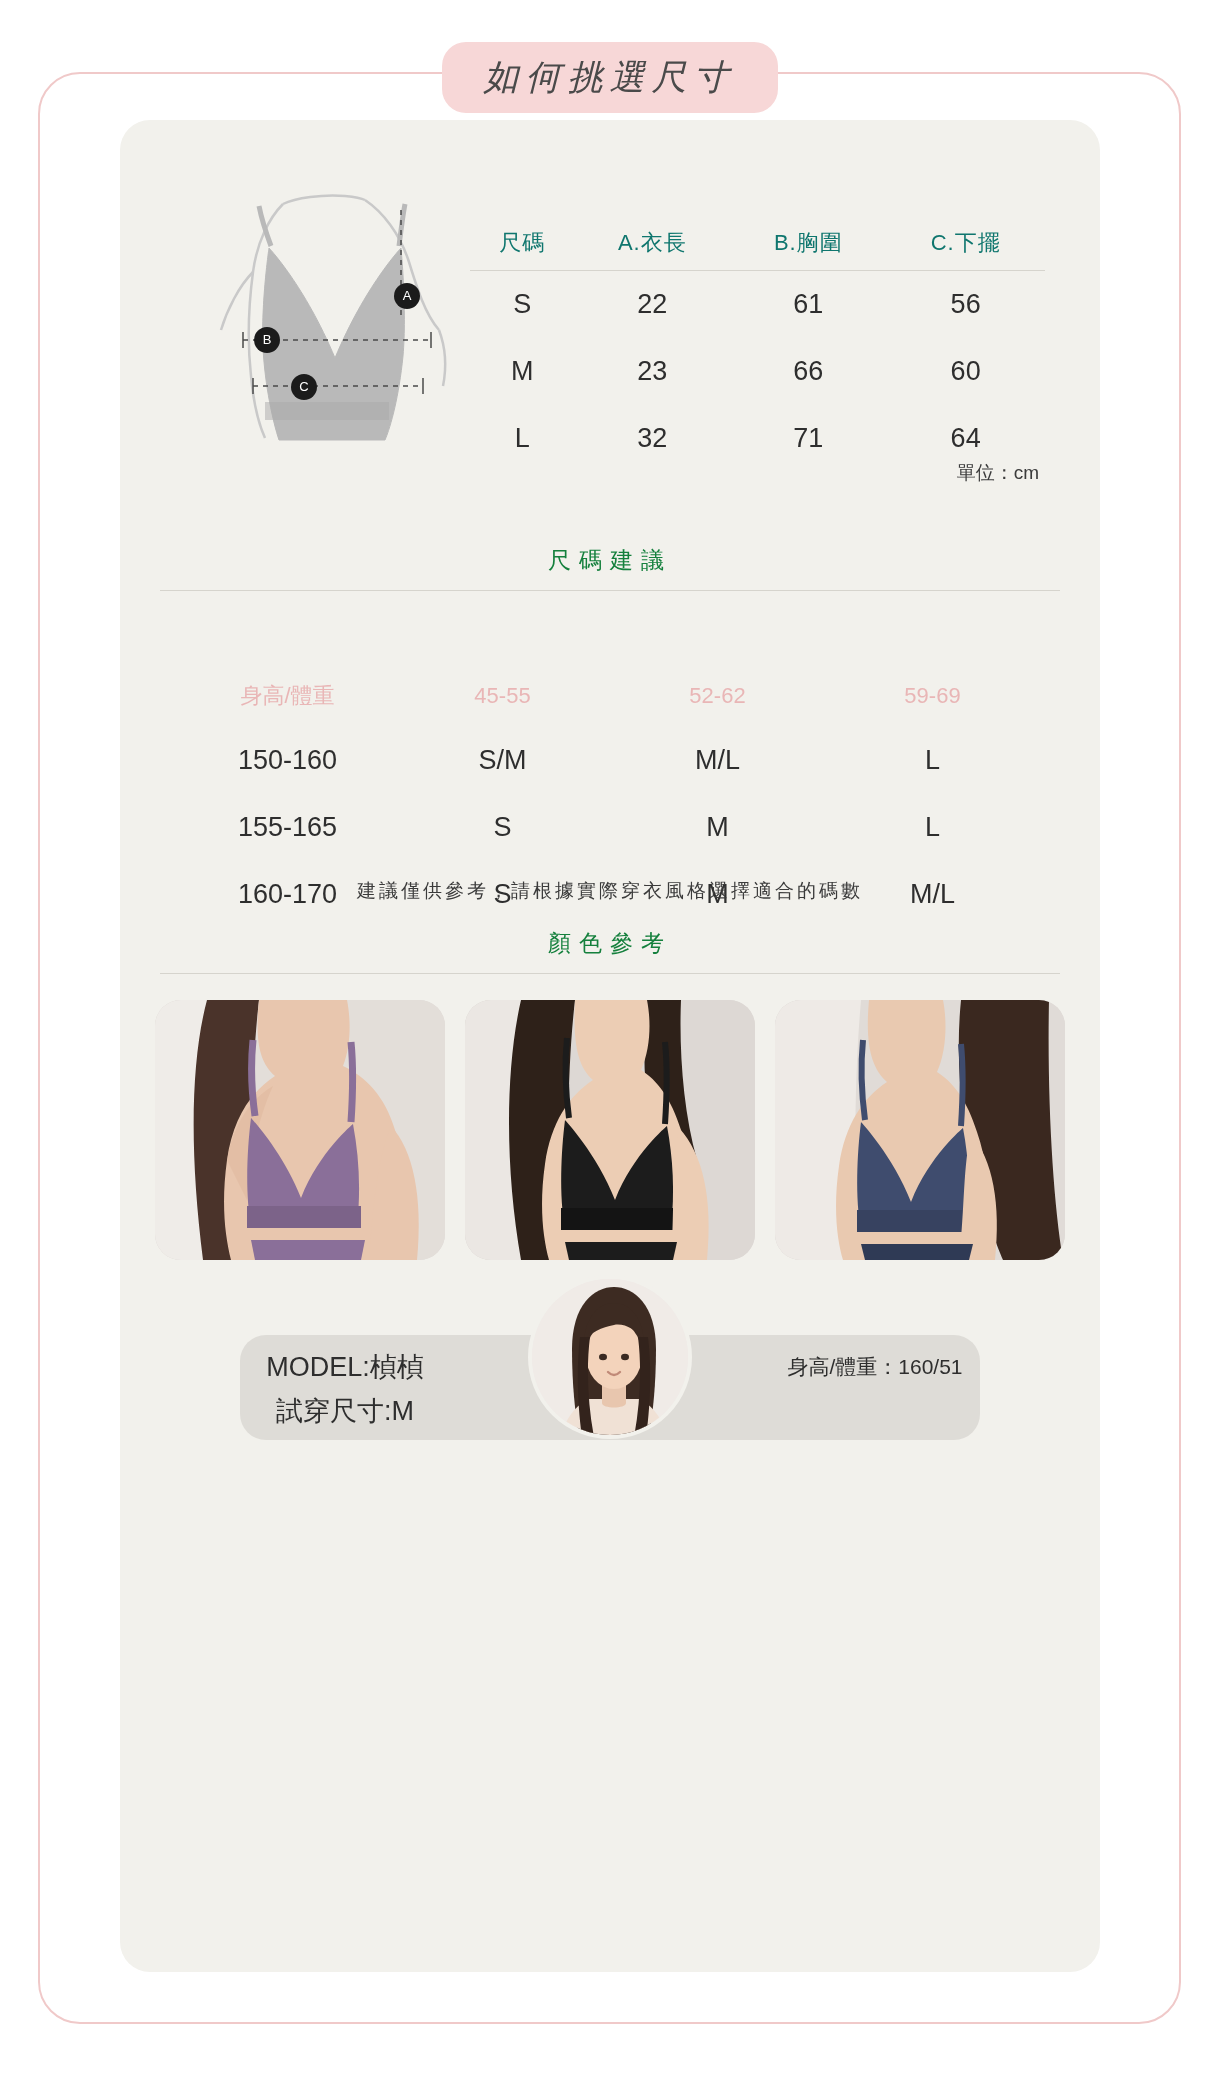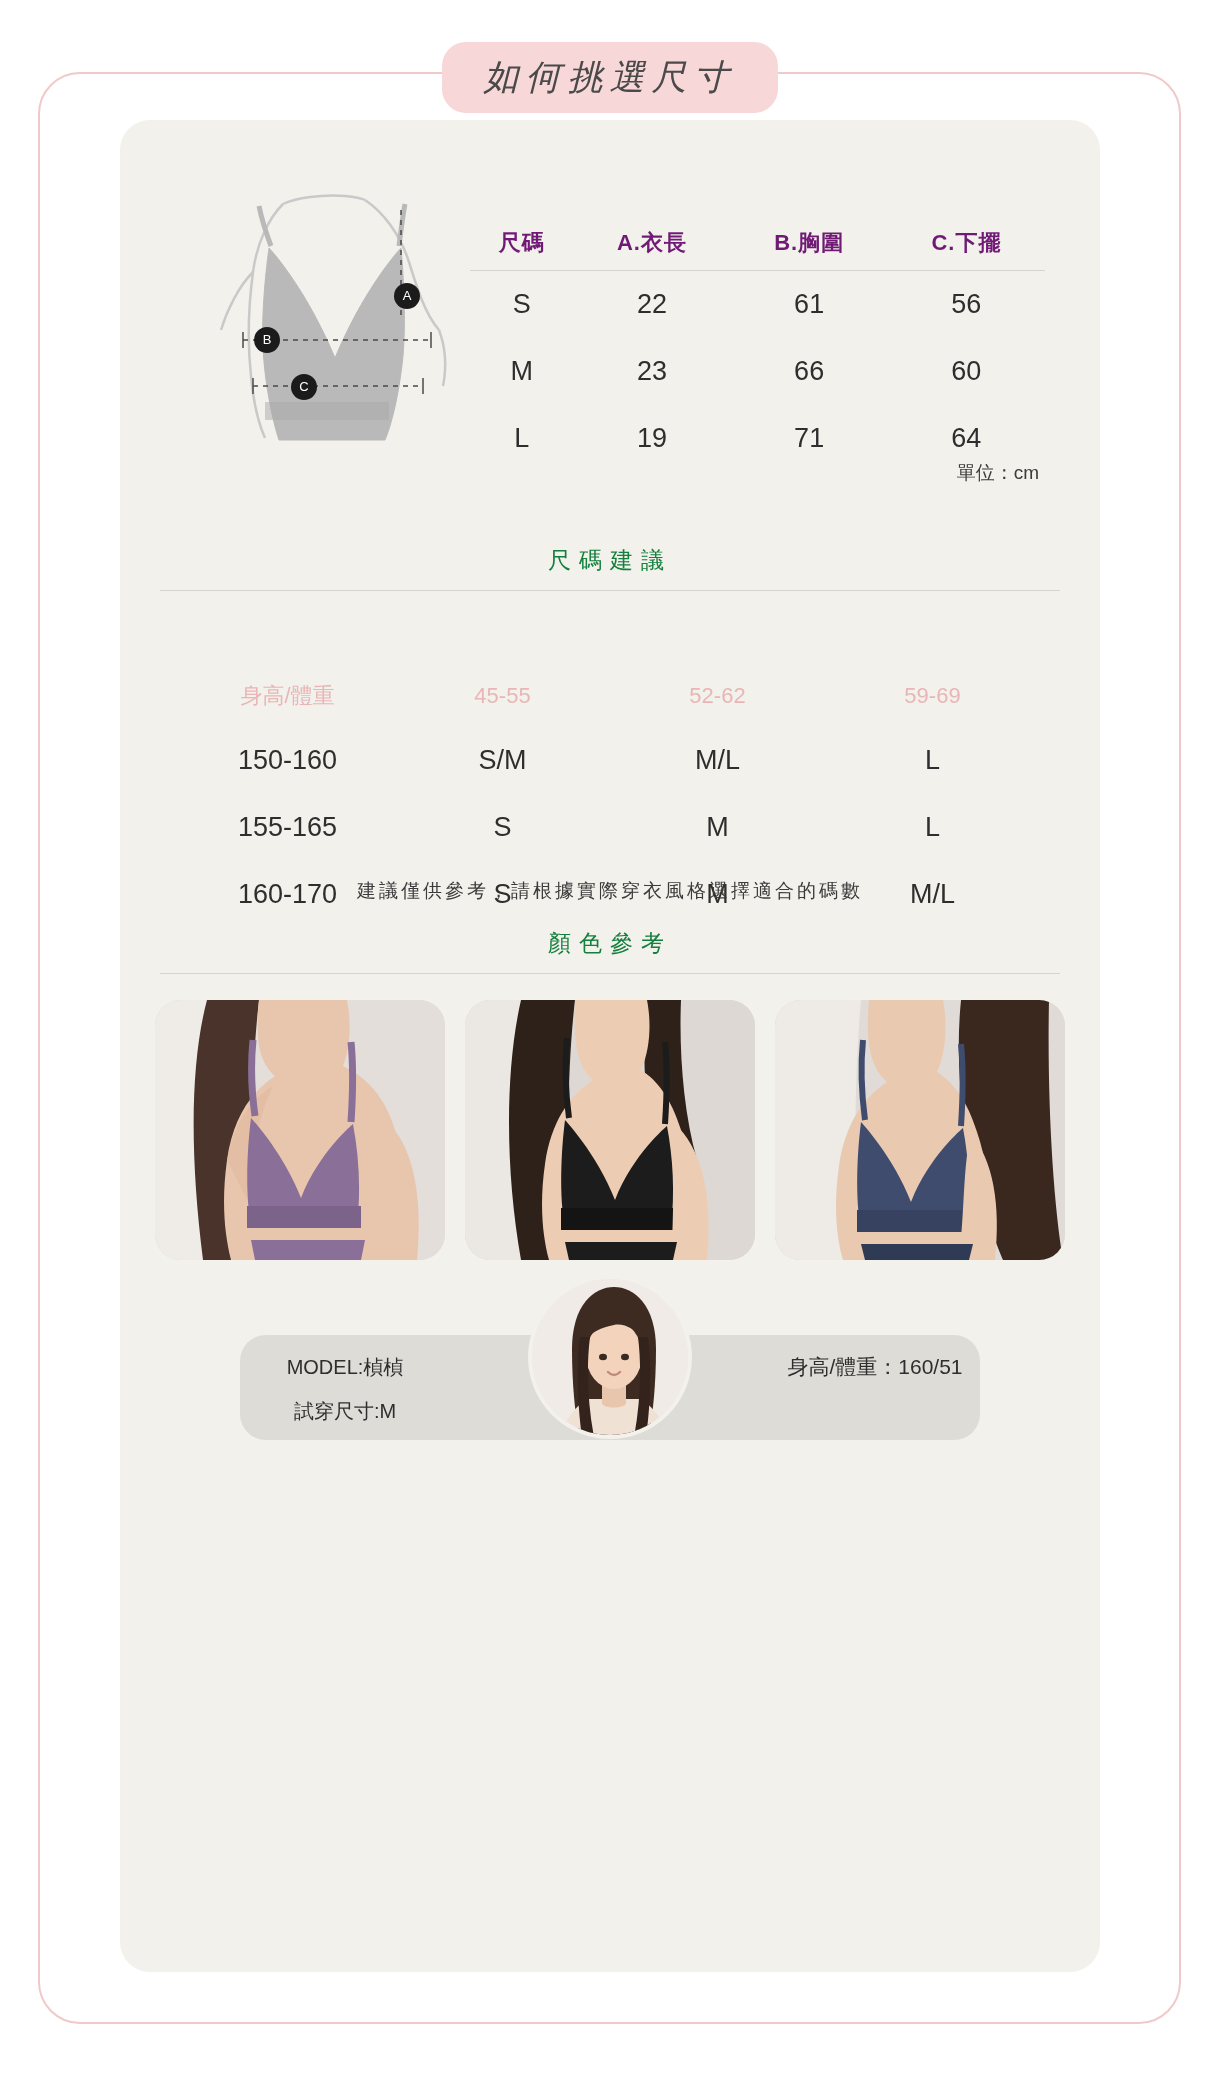--- a/index.html
+++ b/index.html
@@ -81,22 +81,22 @@
   
   .size-table {
     position: absolute;
     left: 350px;
     top: 100px;
     width: 575px;
     border-collapse: collapse;
   }
   .size-table th {
     font-size: 22px;
-    font-weight: bold;
-    color: #701a75;
+    font-weight: normal;
+    color: #0f766e;
     padding: 8px 0 12px 0;
     text-align: center;
     letter-spacing: 1px;
   }
   .size-table tbody tr td {
     font-size: 27px;
     text-align: center;
     padding: 18px 0;
     color: #2e2e2e;
   }
@@ -194,21 +194,21 @@
     height: 105px;
     background: #dedcd7;
     border-radius: 26px;
   }
   .model-left {
     position: absolute;
     left: 90px;
     top: 1225px;
     width: 270px;
     text-align: center;
-    font-size: 20px;
+    font-size: 27px;
     color: #2e2e2e;
     line-height: 44px;
   }
   .model-right {
     position: absolute;
     left: 610px;
     top: 1225px;
     width: 290px;
     text-align: center;
     font-size: 21px;
@@ -288,21 +288,21 @@
         <td>56</td>
       </tr>
       <tr>
         <td>M</td>
         <td>23</td>
         <td>66</td>
         <td>60</td>
       </tr>
       <tr>
         <td>L</td>
-        <td>19</td>
+        <td>32</td>
         <td>71</td>
         <td>64</td>
       </tr>
     </tbody>
   </table>
   <div class="unit-note">單位：cm</div>
 
   <div class="section-head" style="top:425px;">尺碼建議</div>
   <div class="section-rule" style="top:470px;"></div>
 

